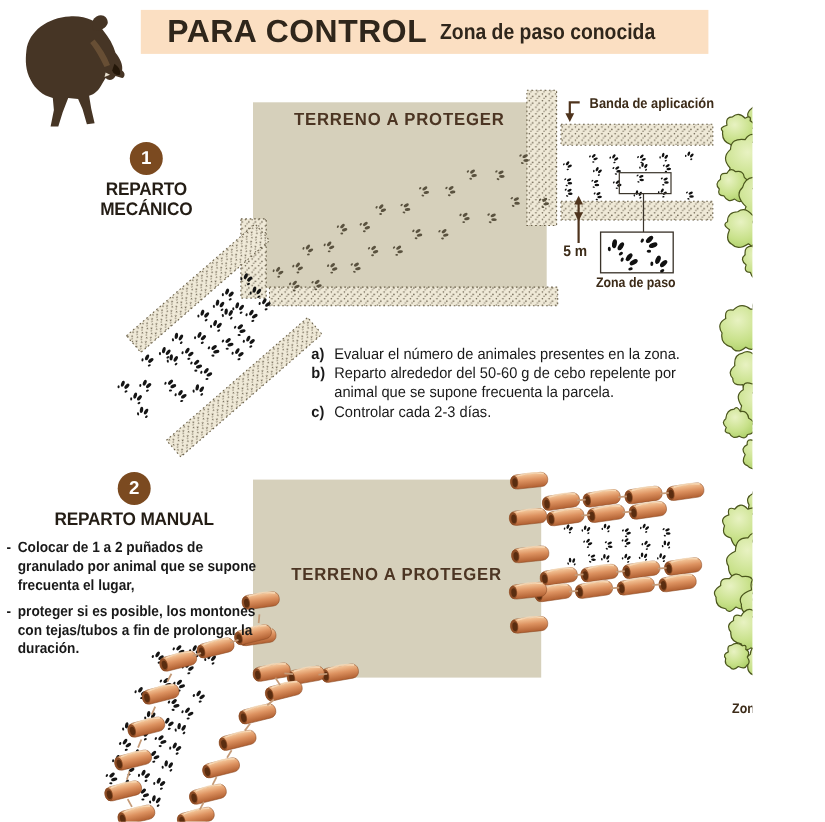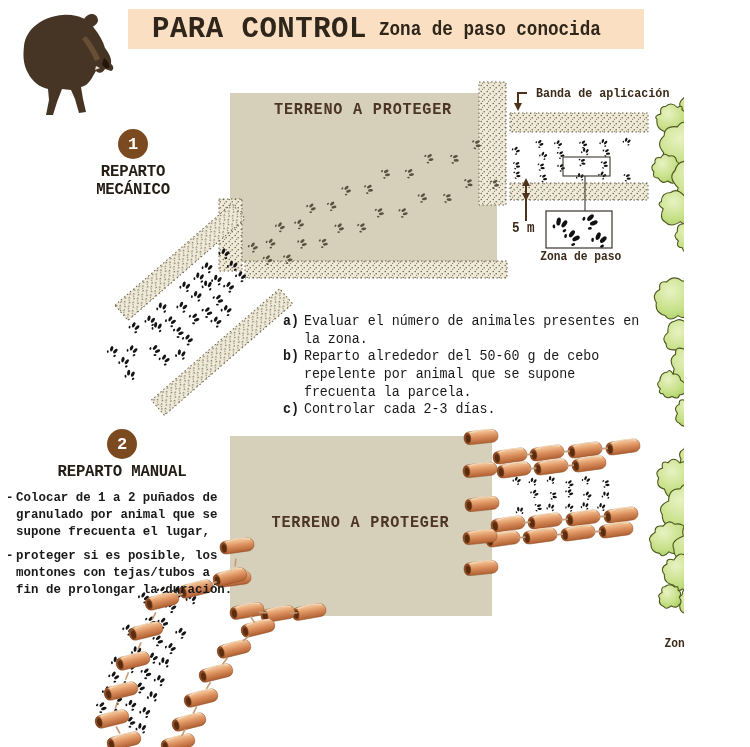--- a/index.html
+++ b/index.html
@@ -1,17 +1,17 @@
 <!DOCTYPE html>
 <html><head>
 <meta charset="utf-8">
 <style>
   html,body{margin:0;padding:0;background:#fff;}
   .canvas{position:relative;width:684px;height:747px;background:#fff;overflow:hidden;
-          font-family:Liberation Mono, monospace;}
+          font-family:Liberation Sans, sans-serif;}
   .abs{position:absolute;}
   #illo{position:absolute;left:0;top:0;width:750px;height:747px;}
 
   .hdr{left:128px;top:9px;width:516px;height:40px;background:#fbdfc2;
        display:flex;align-items:center;padding-left:24px;box-sizing:border-box;gap:12px;}
   .hdr-title{font-size:29px;font-weight:900;color:#2f261b;letter-spacing:.5px;white-space:nowrap;}
   .hdr-sub{font-size:20px;font-weight:700;color:#2f261b;white-space:nowrap;
            display:inline-block;transform:scaleX(.88);transform-origin:left center;}
 
   .step-circle{width:30px;height:30px;border-radius:50%;background:#7b4a20;color:#fff;

